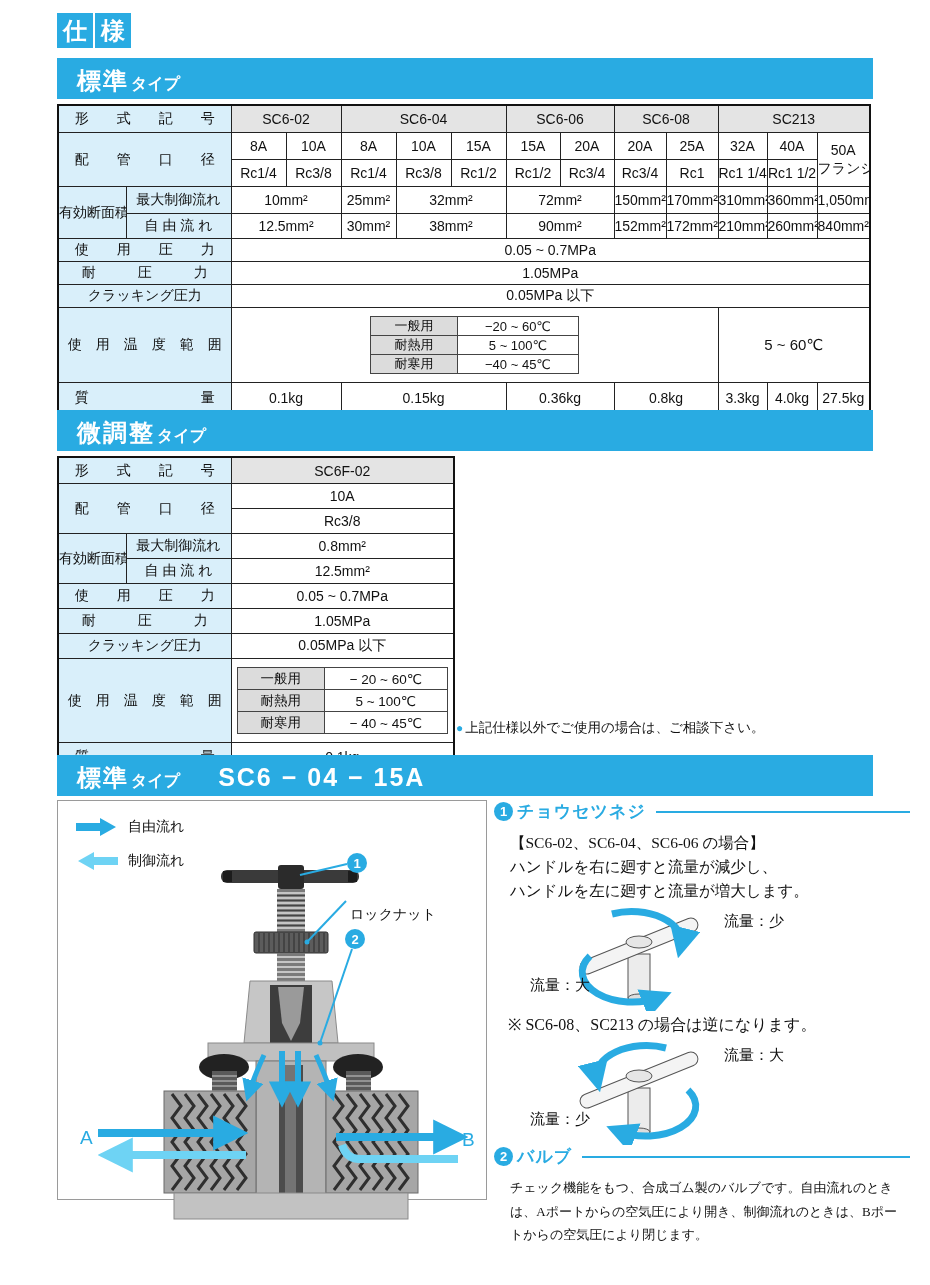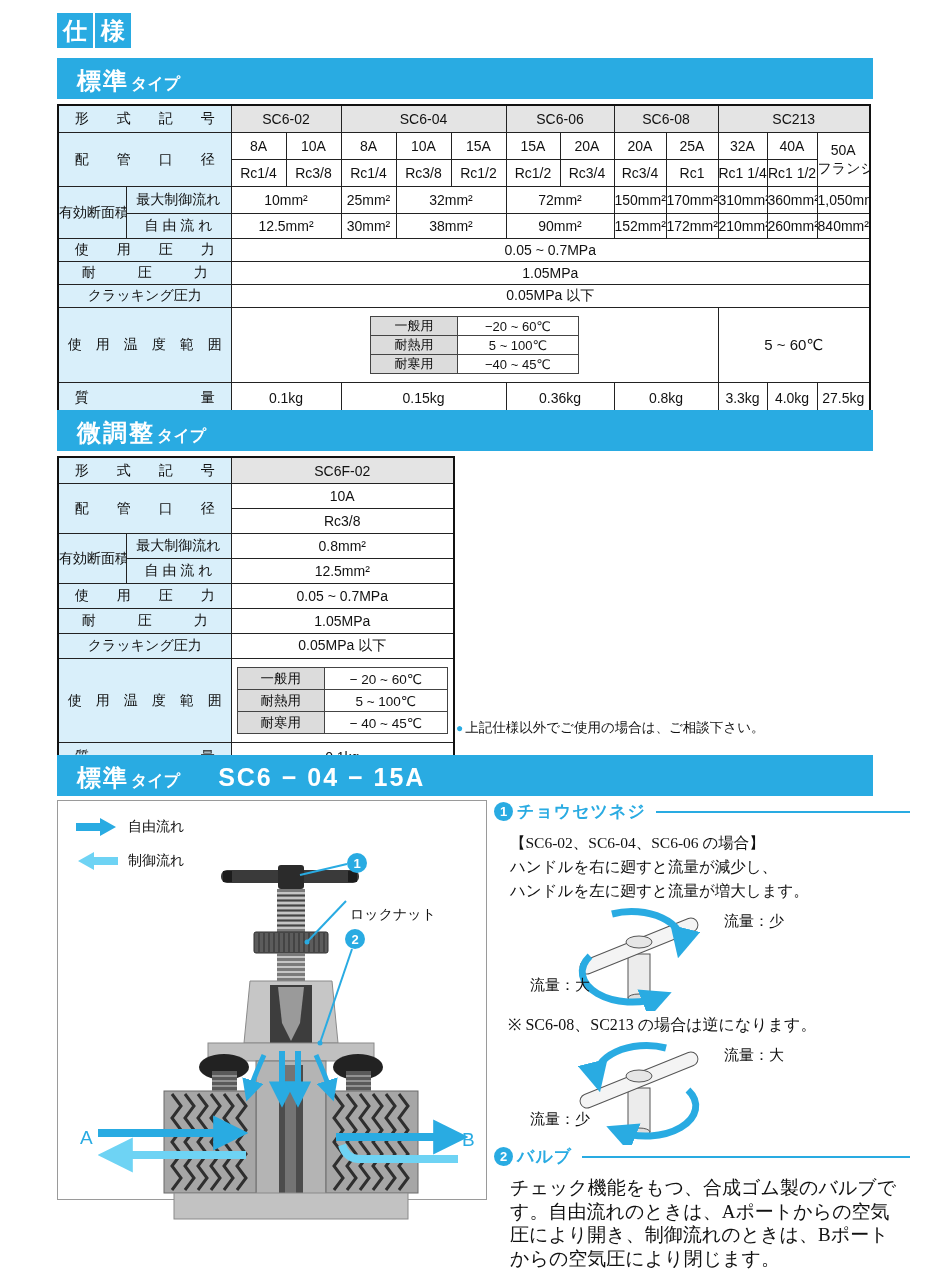--- a/index.html
+++ b/index.html
@@ -43,21 +43,21 @@
   .legend{position:absolute;left:18px;display:flex;align-items:center;gap:10px;font-size:14px;}
   .rcol{position:absolute;left:494px;top:798px;width:416px;}
   .dhead{display:flex;align-items:center;margin-top:2px;}
   .dnum{width:19px;height:19px;border-radius:50%;background:#29ABE2;color:#fff;font-size:13px;
         font-weight:bold;text-align:center;line-height:19px;flex:0 0 19px;}
   .dtitle{color:#29ABE2;font-weight:bold;font-size:17px;letter-spacing:1px;margin-left:4px;}
   .drule{flex:1;height:2px;background:#29ABE2;margin-left:10px;}
   .dbody{font-family:"Liberation Serif","DejaVu Serif",serif;font-size:15.5px;line-height:23px;
          margin:8px 0 2px 16px;}
   .dbody div{margin:0 0 1px 0;}
-  .dbody2{font-family:"Liberation Serif","DejaVu Serif",serif;font-size:19px;line-height:23.5px;
+  .dbody2{font-family:"Liberation Serif","DejaVu Serif",serif;font-size:13px;line-height:23.5px;
           margin:8px 6px 0 16px;}
   .dnote{font-family:"Liberation Serif","DejaVu Serif",serif;font-size:16px;margin:4px 0 2px 14px;}
   .rotfig{position:relative;height:103px;margin:4px 0 2px 0;}
   .rotfig svg{position:absolute;left:70px;top:0;}
   .rl-top{position:absolute;left:230px;top:6px;font-family:"Liberation Serif","DejaVu Serif",serif;font-size:15px;}
   .rl-bottom{position:absolute;left:36px;top:70px;font-family:"Liberation Serif","DejaVu Serif",serif;font-size:15px;}
   .locknut-lbl{position:absolute;left:292px;top:89px;font-size:14px;color:#111;margin-top:16px;}
   .co{fill:#fff;font-size:13px;font-weight:bold;text-anchor:middle;}
   .port{fill:#29ABE2;font-size:19px;}
 </style>

